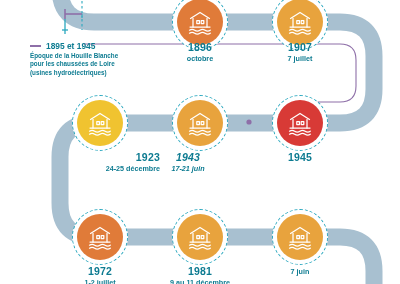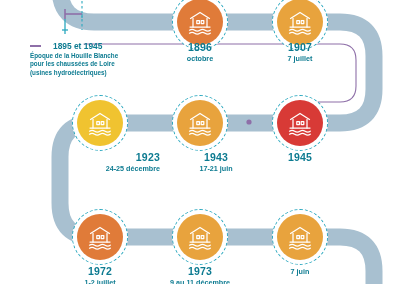--- a/index.html
+++ b/index.html
@@ -24,21 +24,21 @@
   .node .disc svg{display:block;}
 
   .label{
     position:absolute;text-align:center;color:#0d7b91;
     line-height:1.12;width:120px;
   }
   .label .yr{display:block;font-weight:bold;font-size:10.5px;letter-spacing:.2px;}
   .label .dt{display:block;font-weight:bold;font-size:7.2px;margin-top:1.5px;}
 
   .callout{position:absolute;left:30px;top:41px;width:122px;color:#0d7b91;}
-  .callout .hd{display:flex;align-items:center;gap:12px;}
+  .callout .hd{display:flex;align-items:center;gap:5px;}
   .callout .dash{width:11px;height:2px;background:#8e6fa8;flex:0 0 auto;}
   .callout .hdtx{font-weight:bold;font-size:8.4px;white-space:nowrap;}
   .callout .body{font-weight:bold;font-size:6.3px;line-height:1.34;margin-top:1px;}
 </style>
 </head>
 <body>
 
 <div id="stage">
 
   <svg class="layer" viewBox="0 0 400 284">
@@ -148,21 +148,21 @@
               <path d="M 22 11.5 L 22 20"></path>
               <path d="M 5 20 L 25 20"></path>
               <path d="M 4.5 23.2 q 2.6 -1.8 5.2 0 q 2.6 1.8 5.2 0 q 2.6 -1.8 5.2 0 q 2.6 1.8 5.2 0"></path>
               <path d="M 4.5 26.2 q 2.6 -1.8 5.2 0 q 2.6 1.8 5.2 0 q 2.6 -1.8 5.2 0 q 2.6 1.8 5.2 0"></path>
               <rect x="11.8" y="13.6" width="2.6" height="3.0"></rect>
               <rect x="16.2" y="13.6" width="2.6" height="3.0"></rect>
             </g>
           </svg>
         </div>
       </div>
-      <div class="label" style="left: 156px; top: 152px;">
+      <div class="label" style="left: 128px; top: 152px; font-style: italic;">
         <span class="yr">1943</span>
         <span class="dt">17-21 juin</span>
       </div>
       <div class="node" style="left: 272px; top: 95px;">
         <div class="ring"></div>
         <div class="disc" style="background: rgb(216, 58, 54);">
           <svg width="30" height="30" viewBox="0 0 30 30">
             <g fill="none" stroke="#ffffff" stroke-width="1.25" stroke-linecap="round" stroke-linejoin="round">
               <path d="M 5.5 11.5 L 15 5.5 L 24.5 11.5"></path>
               <path d="M 8 11.5 L 8 20"></path>
@@ -211,21 +211,21 @@
               <path d="M 5 20 L 25 20"></path>
               <path d="M 4.5 23.2 q 2.6 -1.8 5.2 0 q 2.6 1.8 5.2 0 q 2.6 -1.8 5.2 0 q 2.6 1.8 5.2 0"></path>
               <path d="M 4.5 26.2 q 2.6 -1.8 5.2 0 q 2.6 1.8 5.2 0 q 2.6 -1.8 5.2 0 q 2.6 1.8 5.2 0"></path>
               <rect x="11.8" y="13.6" width="2.6" height="3.0"></rect>
               <rect x="16.2" y="13.6" width="2.6" height="3.0"></rect>
             </g>
           </svg>
         </div>
       </div>
       <div class="label" style="left: 140px; top: 266px;">
-        <span class="yr">1973</span>
+        <span class="yr">1981</span>
         <span class="dt">9 au 11 décembre</span>
       </div>
       <div class="node" style="left: 272px; top: 209px;">
         <div class="ring"></div>
         <div class="disc" style="background: rgb(232, 163, 61);">
           <svg width="30" height="30" viewBox="0 0 30 30">
             <g fill="none" stroke="#ffffff" stroke-width="1.25" stroke-linecap="round" stroke-linejoin="round">
               <path d="M 5.5 11.5 L 15 5.5 L 24.5 11.5"></path>
               <path d="M 8 11.5 L 8 20"></path>
               <path d="M 22 11.5 L 22 20"></path>

